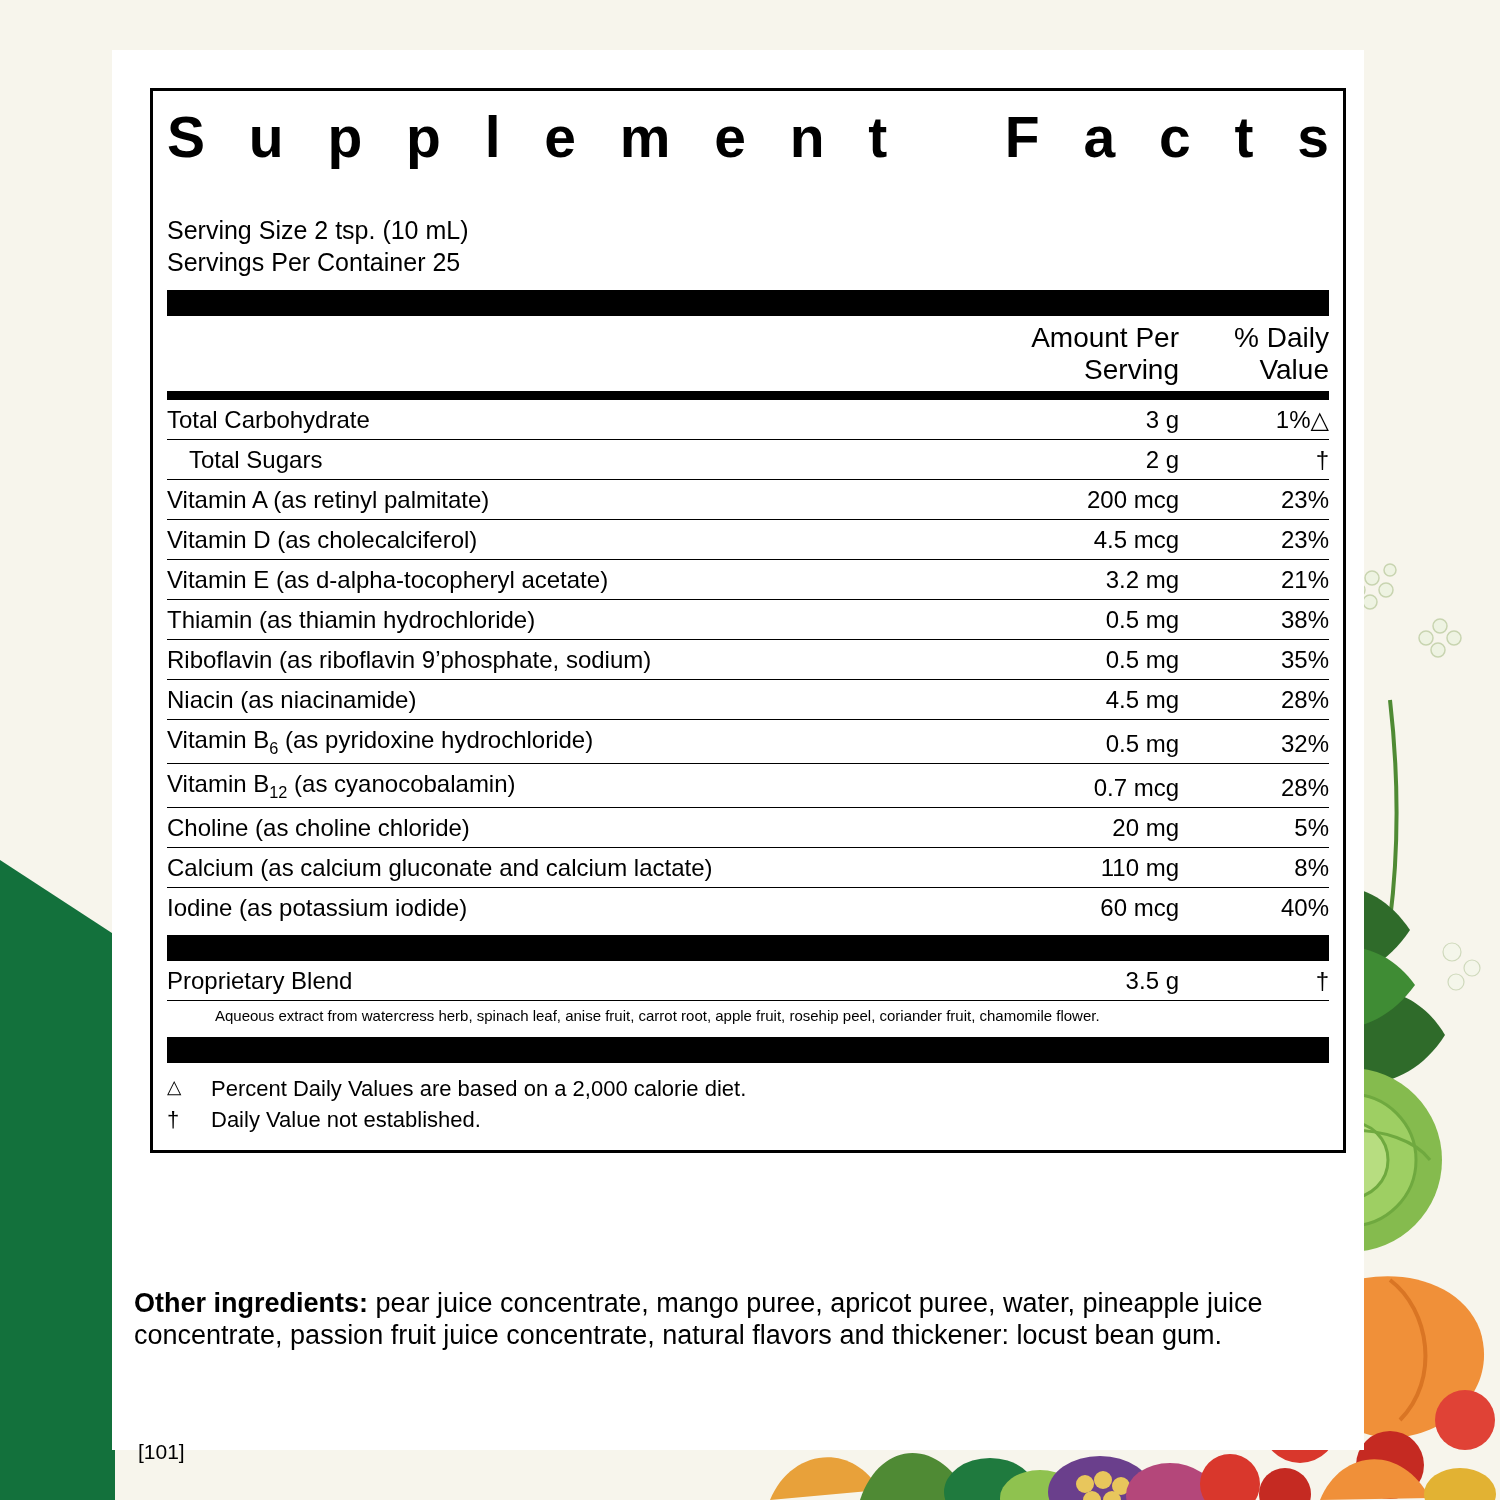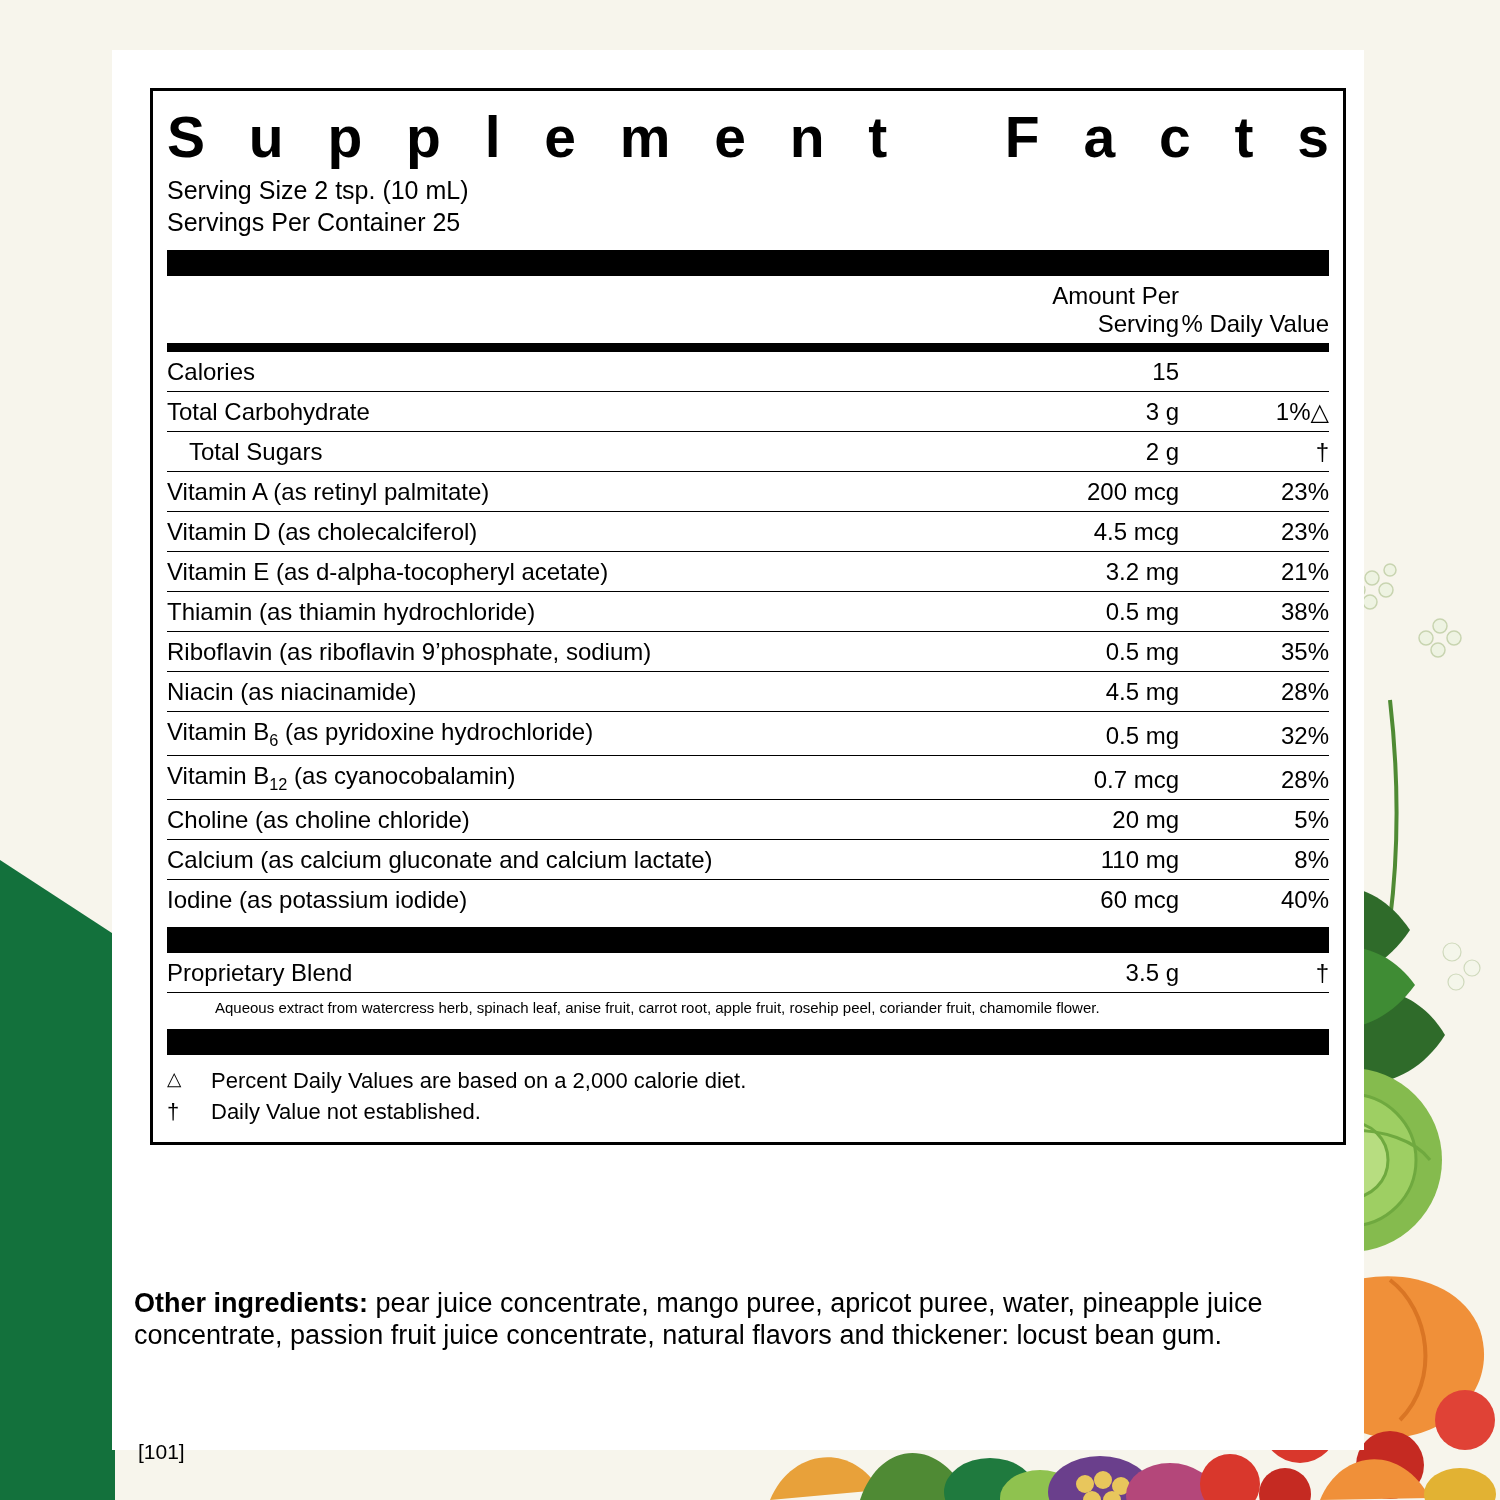--- a/index.html
+++ b/index.html
@@ -78,20 +78,21 @@
     justify-content: space-between;
     font-family: "Liberation Sans", sans-serif;
   }
   .sf-title span { display: inline-block; }
 
   .serving-lines {
     padding: 6px 14px 4px 14px;
     font-size: 25px;
     line-height: 1.28;
     color: #000;
+    margin-top: 40px;
   }
 
   .bar-thick {
     height: 26px;
     background: #000;
     margin: 8px 14px 0 14px;
   }
   .bar-mid {
     height: 9px;
     background: #000;
@@ -116,21 +117,21 @@
     width: 210px;
     padding-right: 18px;
   }
   td.dv {
     text-align: right;
     width: 150px;
   }
   .indent1 { padding-left: 22px !important; }
   .hdr-row td {
     border-bottom: none !important;
-    font-size: 24px;
+    font-size: 28px;
     padding-top: 14px;
     padding-bottom: 6px;
   }
   .blend-desc td {
     font-size: 15px;
     padding-left: 48px !important;
     padding-top: 8px;
     padding-bottom: 8px;
     border-bottom: none !important;
   }
@@ -296,25 +297,20 @@
         <td class="amount">Amount Per Serving</td>
         <td class="dv">% Daily Value</td>
       </tr>
     </tbody>
       </table>
 
     <div class="bar-mid"></div>
 
     <table class="facts">
       <tbody>
-          <tr>
-        <td class="nutrient">Calories</td>
-        <td class="amount">15</td>
-        <td class="dv"></td>
-      </tr>
       <tr>
         <td class="nutrient">Total Carbohydrate</td>
         <td class="amount">3 g</td>
         <td class="dv">1%△</td>
       </tr>
       <tr>
         <td class="nutrient indent1">Total Sugars</td>
         <td class="amount">2 g</td>
         <td class="dv">†</td>
       </tr>

